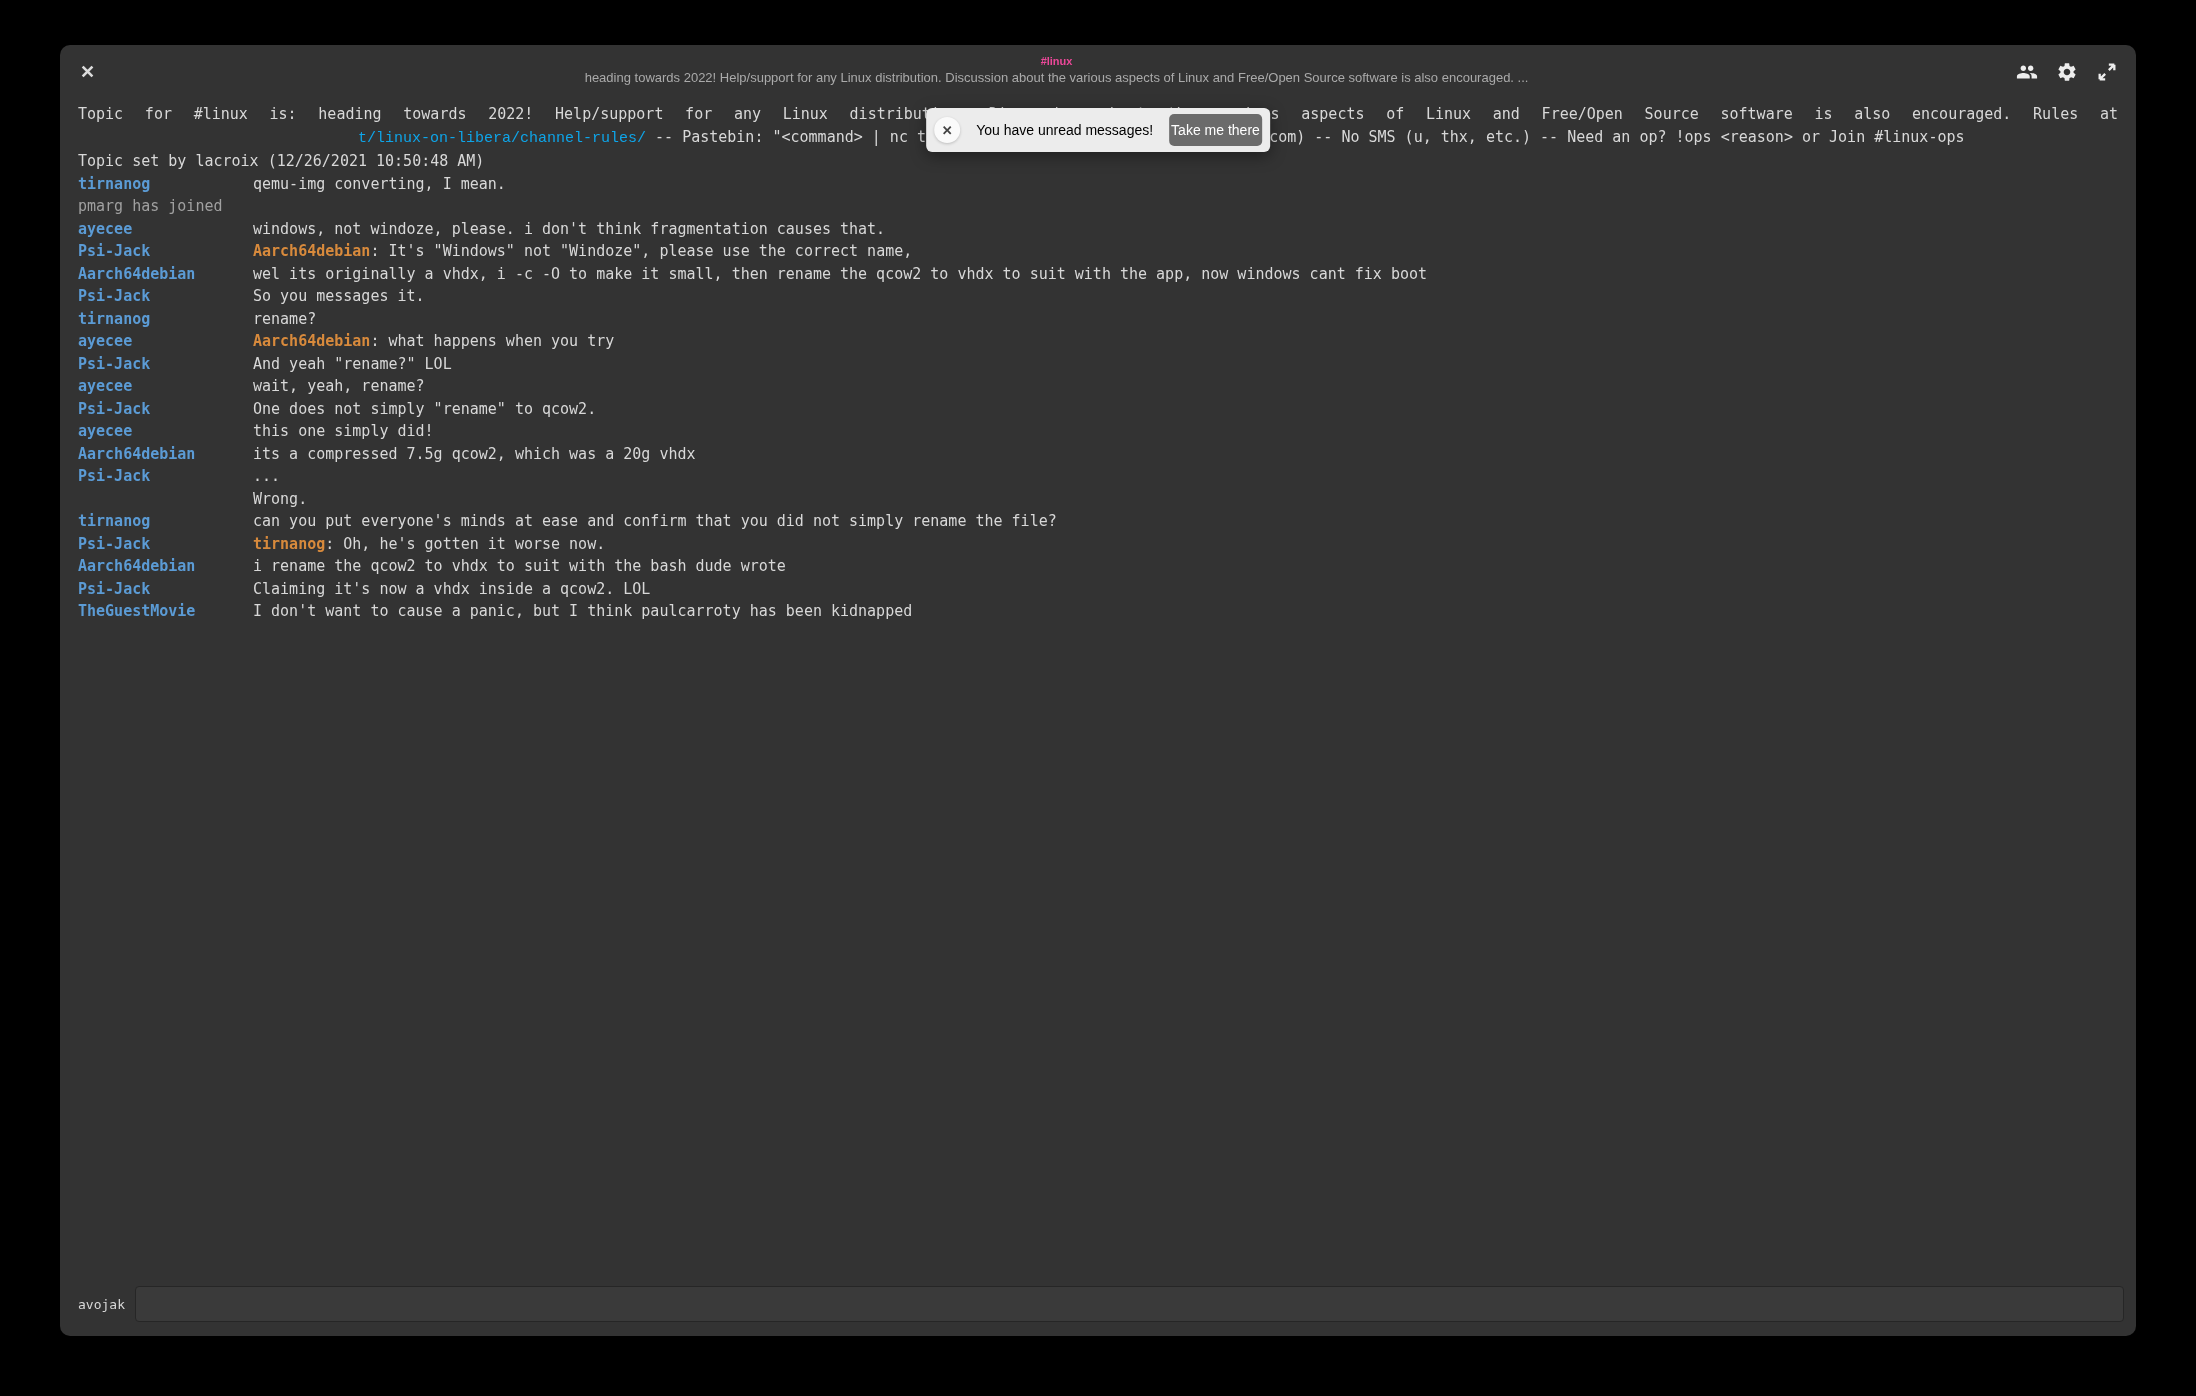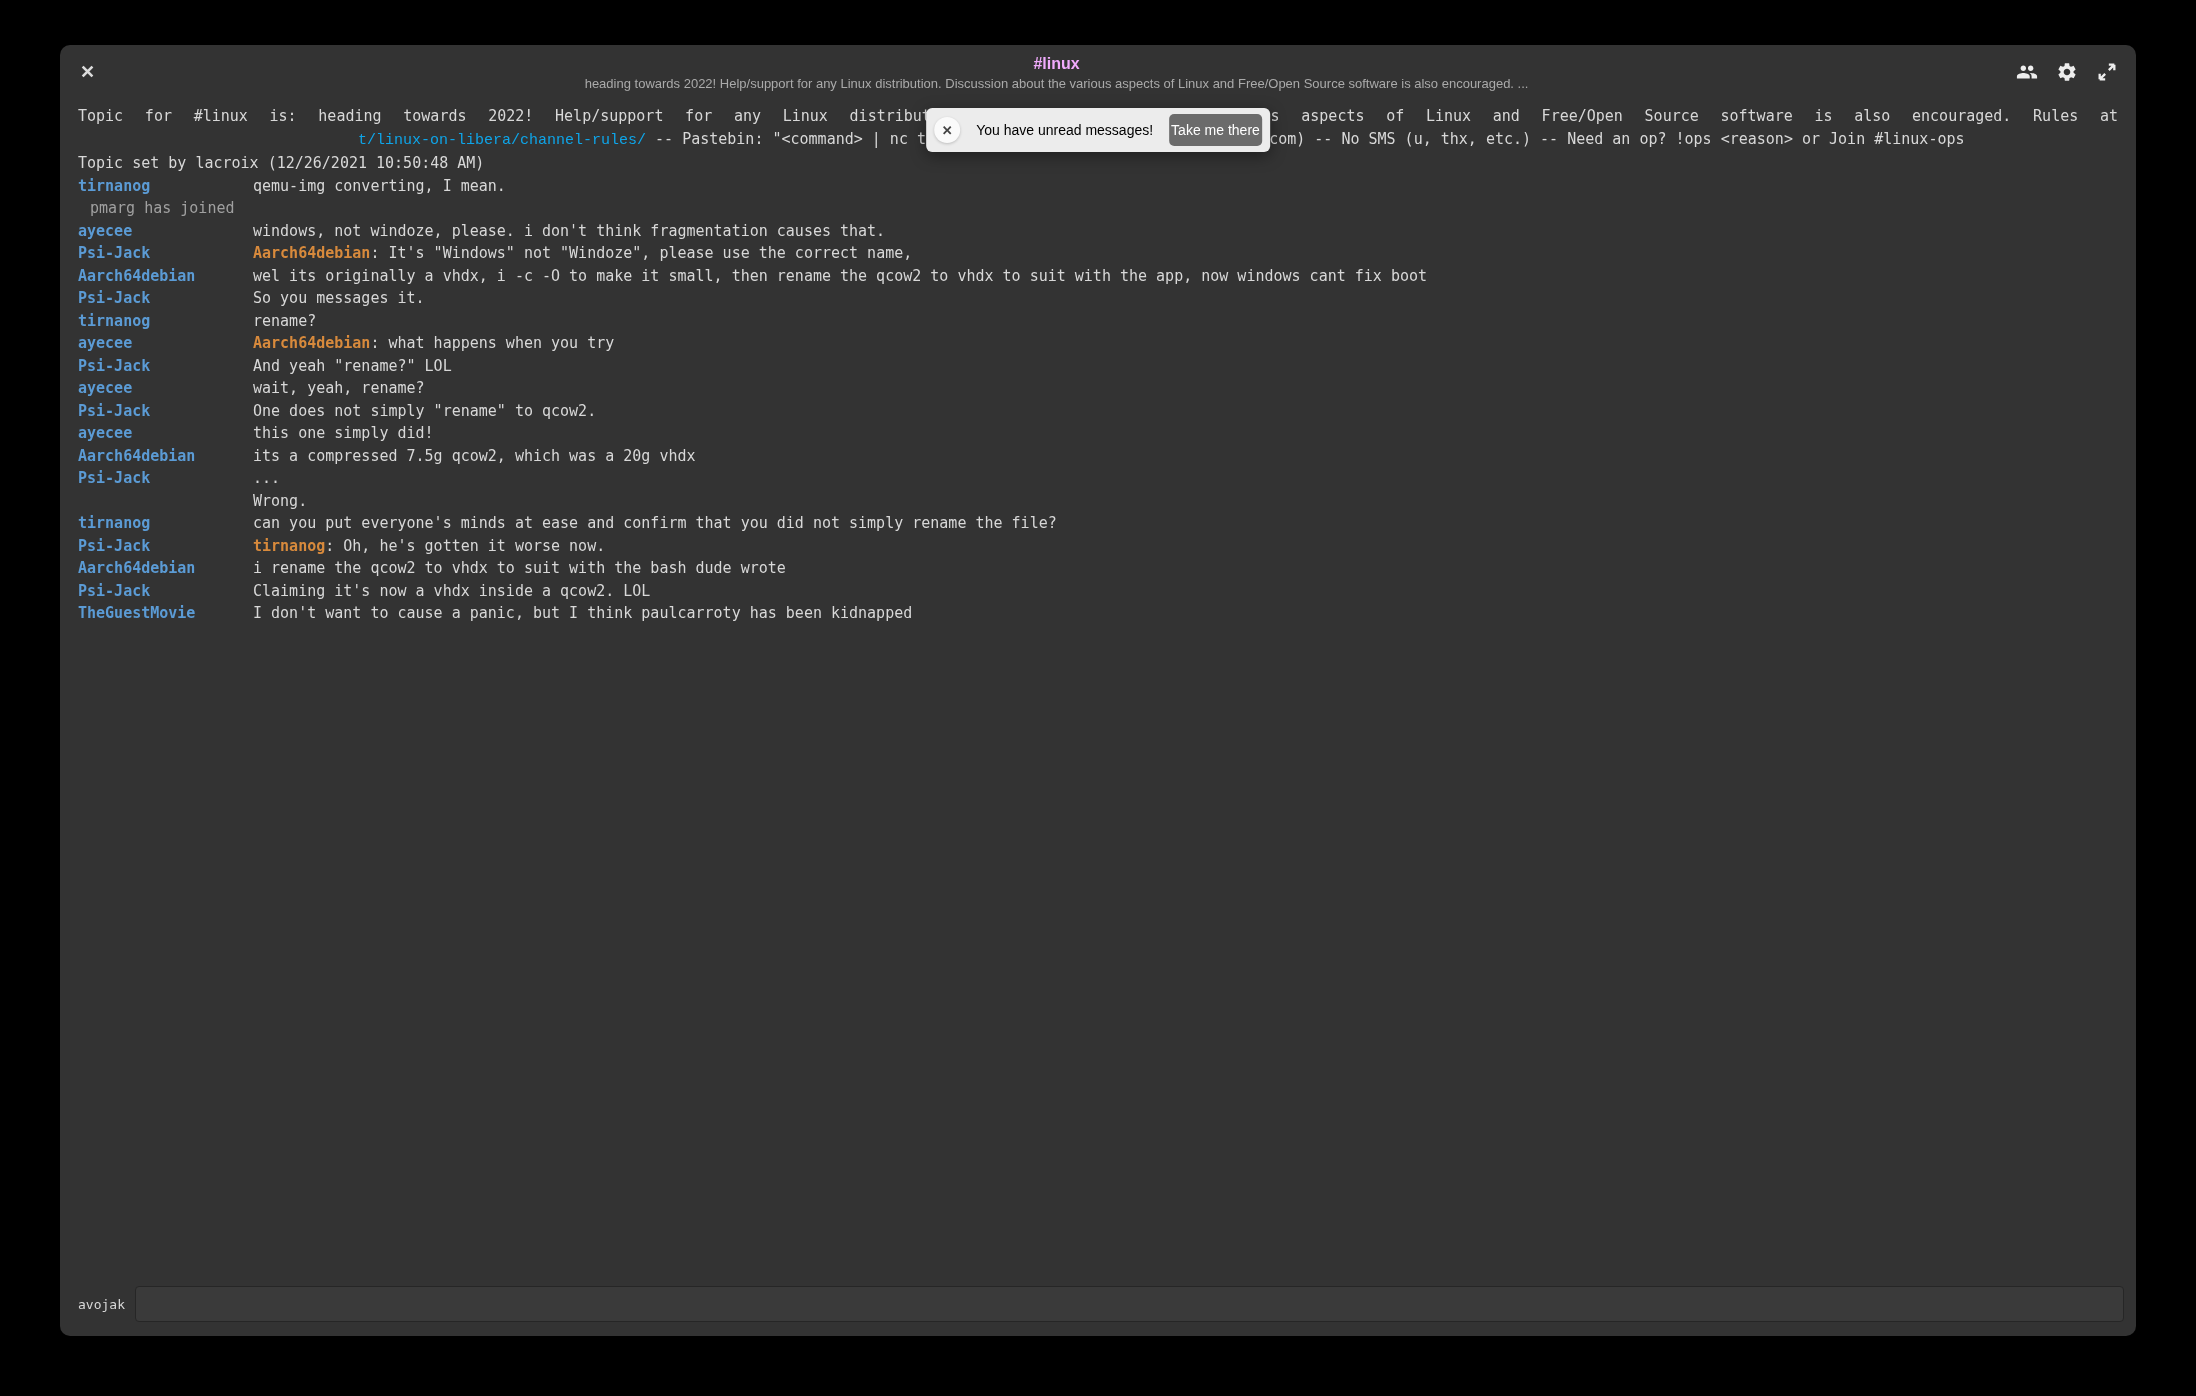--- a/index.html
+++ b/index.html
@@ -39,23 +39,23 @@
       padding: 6px 2px;
       cursor: pointer;
       font-family: sans-serif;
     }
     .header-center {
       flex: 1;
       text-align: center;
       padding: 0 40px;
     }
     .channel-name {
-      color: #f0abfc;
-      font-weight: bold;
-      font-size: 16px;
+      color: #ec4899;
+      font-weight: bold;
+      font-size: 11px;
       font-family: sans-serif;
     }
     .channel-topic {
       color: #aaaaaa;
       font-size: 13px;
       font-family: sans-serif;
       margin-top: 3px;
       white-space: nowrap;
       overflow: hidden;
       text-overflow: ellipsis;
@@ -220,21 +220,21 @@
     </div>
     <div class="row">
       <div class="content" style="margin-left:0;">Topic set by lacroix (12/26/2021 10:50:48 AM)</div>
     </div>
     <div id="messages">
         <div class="row">
           <div class="gutter"><span class="nick">tirnanog</span></div>
           <div class="content">qemu-img converting, I mean.</div>
         </div>
         <div class="row">
-          <div class="content status" style="margin-left: 12px;">pmarg has joined</div>
+          <div class="content status" style="margin-left: 0px;">pmarg has joined</div>
         </div>
         <div class="row">
           <div class="gutter"><span class="nick">ayecee</span></div>
           <div class="content">windows, not windoze, please. i don't think fragmentation causes that.</div>
         </div>
         <div class="row">
           <div class="gutter"><span class="nick">Psi-Jack</span></div>
           <div class="content"><span class="mention">Aarch64debian</span>: It's "Windows" not "Windoze", please use the correct name,</div>
         </div>
         <div class="row">

